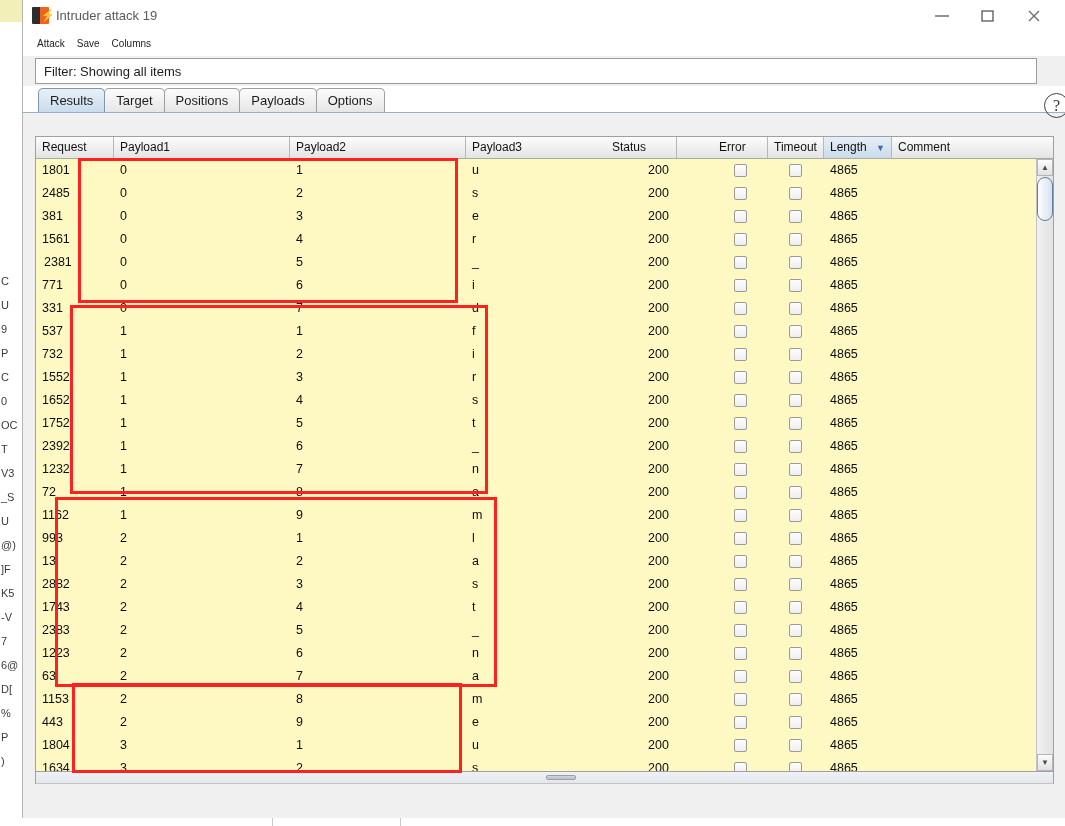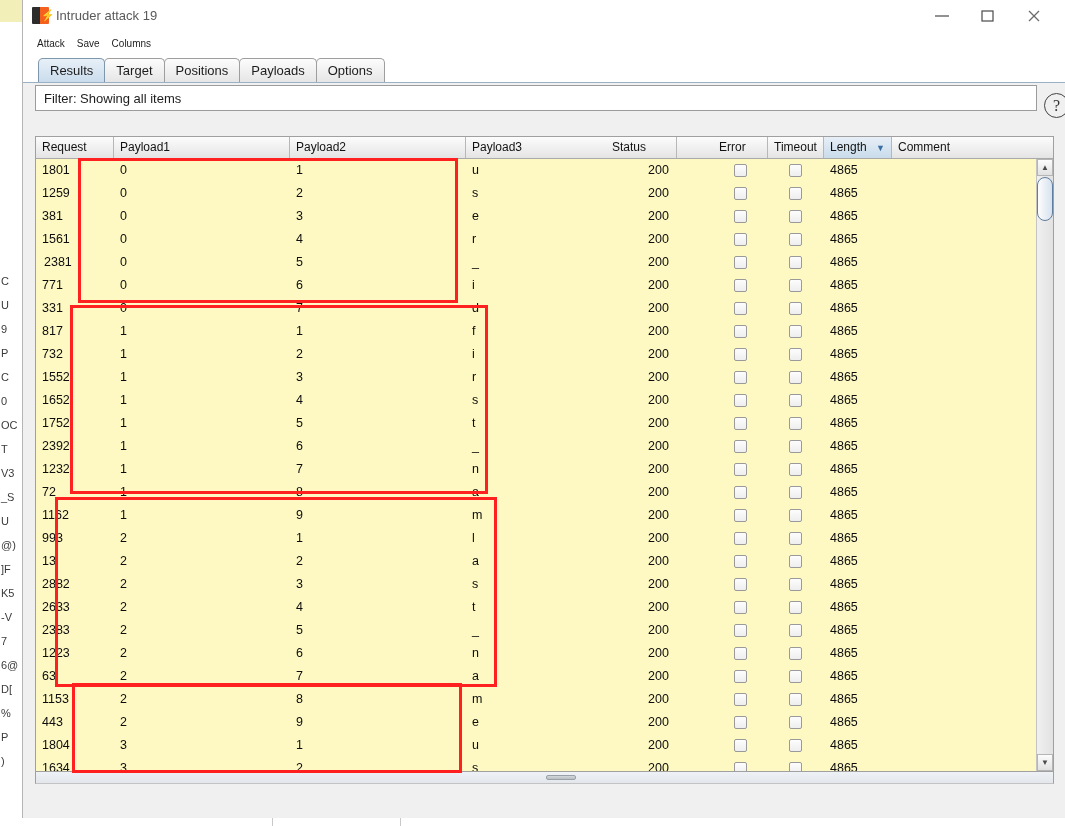--- a/index.html
+++ b/index.html
@@ -425,27 +425,27 @@
       <div class="wbtn" id="btn-close">
         <svg width="16" height="12" viewBox="0 0 16 12">
           <line x1="3" y1="1" x2="13" y2="11" stroke="#6a6a6a" stroke-width="1.3"></line>
           <line x1="13" y1="1" x2="3" y2="11" stroke="#6a6a6a" stroke-width="1.3"></line>
         </svg>
       </div>
     </div>
 
     <div id="menubar"><div class="menu-item">Attack</div><div class="menu-item">Save</div><div class="menu-item">Columns</div></div>
 
-    <div id="tabstrip"><div class="tab active">Results</div><div class="tab">Target</div><div class="tab">Positions</div><div class="tab">Payloads</div><div class="tab">Options</div></div>
-
     <div id="filterbar-wrap">
       <div id="filterbar">
         <div id="filter-text">Filter: Showing all items</div>
       </div>
     </div>
+
+    <div id="tabstrip"><div class="tab active">Results</div><div class="tab">Target</div><div class="tab">Positions</div><div class="tab">Payloads</div><div class="tab">Options</div></div>
     <div id="help-icon">
       <div class="ring"></div>
         <div class="qm">?</div>
     </div>
 
     <div id="table-area">
       <div id="thead">
           <div class="th" style="left: 0px; width: 78px;"><span>Request</span></div>
           <div class="th" style="left: 78px; width: 176px;"><span>Payload1</span></div>
           <div class="th" style="left: 254px; width: 176px;"><span>Payload2</span></div>
@@ -462,21 +462,21 @@
             <div class="cell" style="left: 78px; width: 176px;">0</div>
             <div class="cell" style="left: 254px; width: 176px;">1</div>
             <div class="cell" style="left: 430px; width: 176px;">u</div>
             <div class="cell" style="left: 606px; width: 71px;">200</div>
             <div class="cbox" style="left: 698px;"></div>
             <div class="cbox" style="left: 753px;"></div>
             <div class="cell" style="left: 788px; width: 68px;">4865</div>
             <div class="cell" style="left: 856px; width: 180px;"></div>
           </div>
           <div class="row">
-            <div class="cell" style="left: 0px; width: 78px;">1259</div>
+            <div class="cell" style="left: 0px; width: 78px;">2485</div>
             <div class="cell" style="left: 78px; width: 176px;">0</div>
             <div class="cell" style="left: 254px; width: 176px;">2</div>
             <div class="cell" style="left: 430px; width: 176px;">s</div>
             <div class="cell" style="left: 606px; width: 71px;">200</div>
             <div class="cbox" style="left: 698px;"></div>
             <div class="cbox" style="left: 753px;"></div>
             <div class="cell" style="left: 788px; width: 68px;">4865</div>
             <div class="cell" style="left: 856px; width: 180px;"></div>
           </div>
           <div class="row">
@@ -528,21 +528,21 @@
             <div class="cell" style="left: 78px; width: 176px;">0</div>
             <div class="cell" style="left: 254px; width: 176px;">7</div>
             <div class="cell" style="left: 430px; width: 176px;">d</div>
             <div class="cell" style="left: 606px; width: 71px;">200</div>
             <div class="cbox" style="left: 698px;"></div>
             <div class="cbox" style="left: 753px;"></div>
             <div class="cell" style="left: 788px; width: 68px;">4865</div>
             <div class="cell" style="left: 856px; width: 180px;"></div>
           </div>
           <div class="row">
-            <div class="cell" style="left: 0px; width: 78px;">817</div>
+            <div class="cell" style="left: 0px; width: 78px;">537</div>
             <div class="cell" style="left: 78px; width: 176px;">1</div>
             <div class="cell" style="left: 254px; width: 176px;">1</div>
             <div class="cell" style="left: 430px; width: 176px;">f</div>
             <div class="cell" style="left: 606px; width: 71px;">200</div>
             <div class="cbox" style="left: 698px;"></div>
             <div class="cbox" style="left: 753px;"></div>
             <div class="cell" style="left: 788px; width: 68px;">4865</div>
             <div class="cell" style="left: 856px; width: 180px;"></div>
           </div>
           <div class="row">
@@ -660,21 +660,21 @@
             <div class="cell" style="left: 78px; width: 176px;">2</div>
             <div class="cell" style="left: 254px; width: 176px;">3</div>
             <div class="cell" style="left: 430px; width: 176px;">s</div>
             <div class="cell" style="left: 606px; width: 71px;">200</div>
             <div class="cbox" style="left: 698px;"></div>
             <div class="cbox" style="left: 753px;"></div>
             <div class="cell" style="left: 788px; width: 68px;">4865</div>
             <div class="cell" style="left: 856px; width: 180px;"></div>
           </div>
           <div class="row">
-            <div class="cell" style="left: 0px; width: 78px;">2633</div>
+            <div class="cell" style="left: 0px; width: 78px;">1743</div>
             <div class="cell" style="left: 78px; width: 176px;">2</div>
             <div class="cell" style="left: 254px; width: 176px;">4</div>
             <div class="cell" style="left: 430px; width: 176px;">t</div>
             <div class="cell" style="left: 606px; width: 71px;">200</div>
             <div class="cbox" style="left: 698px;"></div>
             <div class="cbox" style="left: 753px;"></div>
             <div class="cell" style="left: 788px; width: 68px;">4865</div>
             <div class="cell" style="left: 856px; width: 180px;"></div>
           </div>
           <div class="row">

